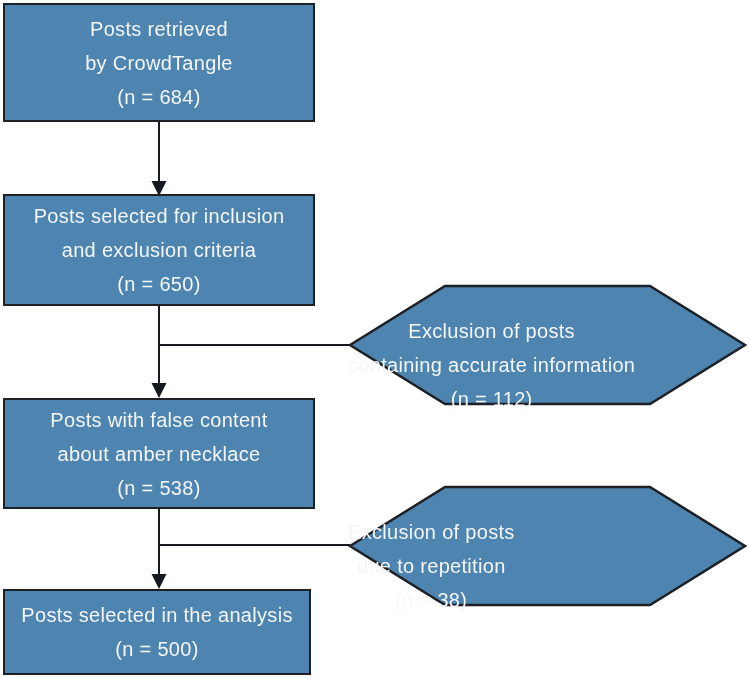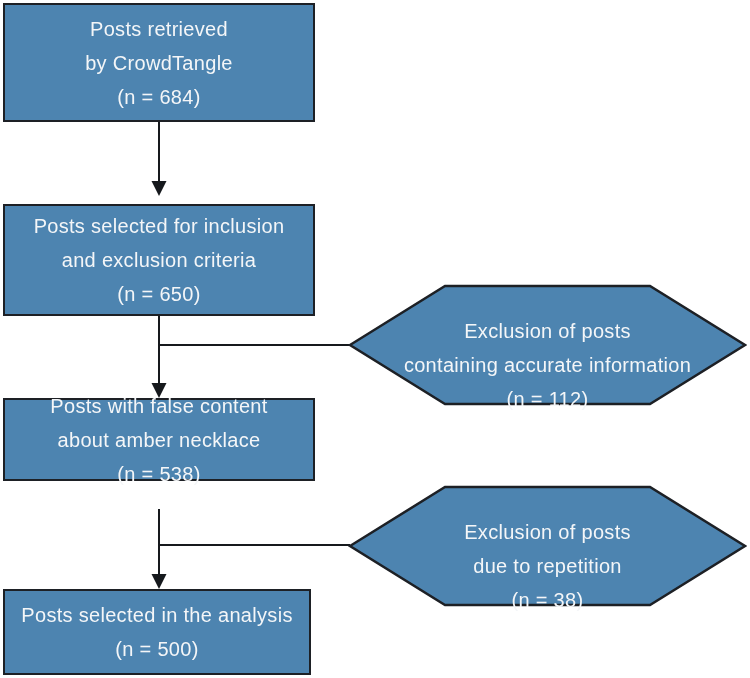--- a/index.html
+++ b/index.html
@@ -56,21 +56,21 @@
   .hex-shape {
     fill: var(--node-fill);
     stroke: var(--node-border);
     stroke-width: 2.5;
   }
   .hex-text-layer {
     position: absolute;
     inset: 0;
     display: flex;
     align-items: center;
-    justify-content: center;
+    justify-content: flex-start;
     margin-top: 40px;
   }
   .node-text {
     white-space: pre-line;
     text-align: center;
     color: var(--text);
     font-size: 20px;
     line-height: 34px;
     letter-spacing: 0.3px;
   }
@@ -95,38 +95,38 @@
 
     <line x1="158" y1="545" x2="350" y2="545"></line>
   </svg>
 
   <div class="rect-node" style="left:3px; top:3px; width:312px; height:119px;justify-content:center;">
     <div class="node-text">Posts retrieved
 by CrowdTangle
 (n = 684)</div>
   </div>
 
-  <div class="rect-node" style="left:3px; top:204px; width:312px; height:112px;">
+  <div class="rect-node" style="left:3px; top:194px; width:312px; height:112px;">
     <div class="node-text">Posts selected for inclusion
 and exclusion criteria
 (n = 650)</div>
   </div>
 
   <div class="hex-node" style="left:348px; top:284px; width:399px; height:122px;">
     <svg width="399" height="122" viewBox="0 0 399 122" xmlns="http://www.w3.org/2000/svg">
       <polygon class="hex-shape" points="2,61 97,2 302,2 397,61 302,120 97,120"></polygon>
     </svg>
     <div class="hex-text-layer">
       <div class="node-text">Exclusion of posts
 containing accurate information
 (n = 112)</div>
     </div>
   </div>
 
-  <div class="rect-node" style="left:3px; top:398px; width:312px; height:83px;">
+  <div class="rect-node" style="left:3px; top:398px; width:312px; height:111px;">
     <div class="node-text">Posts with false content
 about amber necklace
 (n = 538)</div>
   </div>
 
   <div class="hex-node" style="left:348px; top:485px; width:399px; height:122px;">
     <svg width="399" height="122" viewBox="0 0 399 122" xmlns="http://www.w3.org/2000/svg">
       <polygon class="hex-shape" points="2,61 97,2 302,2 397,61 302,120 97,120"></polygon>
     </svg>
     <div class="hex-text-layer">

